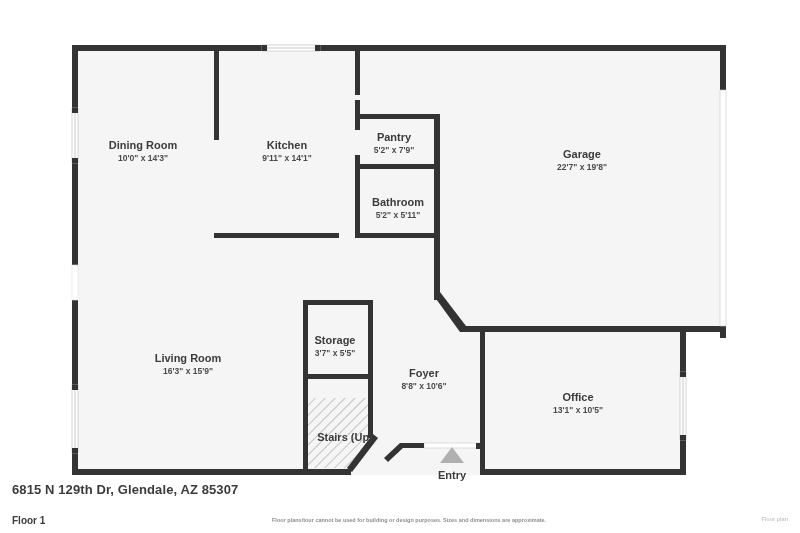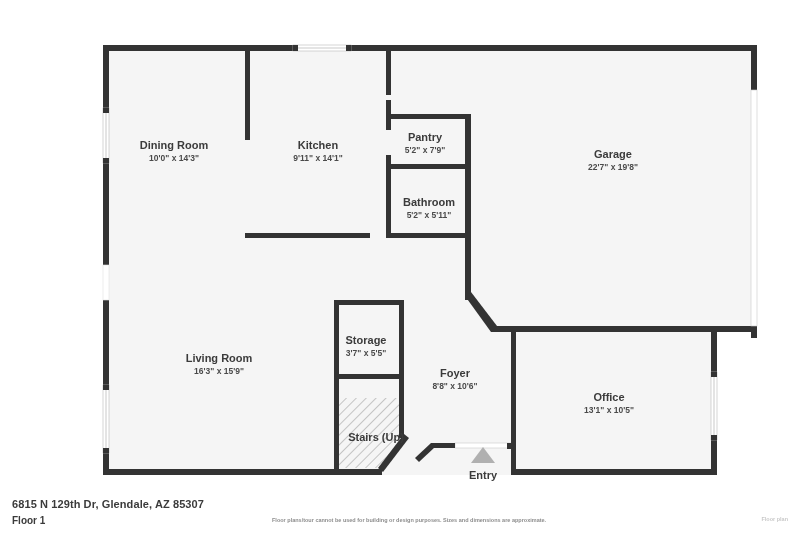--- a/index.html
+++ b/index.html
@@ -13,21 +13,20 @@
     font-family: "Liberation Sans", sans-serif;
     overflow: hidden;
     position: relative;
   }
   #plan-wrap {
     position: absolute;
     left: 0;
     top: 0;
     width: 716px;
     height: 533px;
-    margin-left: 31px;
   }
   svg#floorplan {
     display: block;
     width: 800px;
     height: 533px;
   }
   .room-name {
     font-family: "Liberation Sans", sans-serif;
     font-size: 11px;
     font-weight: bold;
@@ -39,22 +38,22 @@
     font-family: "Liberation Sans", sans-serif;
     font-size: 8.5px;
     font-weight: bold;
     fill: #4a4a4a;
     text-anchor: middle;
     dominant-baseline: middle;
   }
   .footer-addr {
     position: absolute;
     left: 12px;
-    top: 498px;
-    font-size: 11px;
+    top: 482px;
+    font-size: 13px;
     font-weight: bold;
     color: #3b3b3b;
     letter-spacing: 0.1px;
     text-align: right;
   }
   .footer-floor {
     position: absolute;
     left: 12px;
     top: 515px;
     font-size: 10px;

